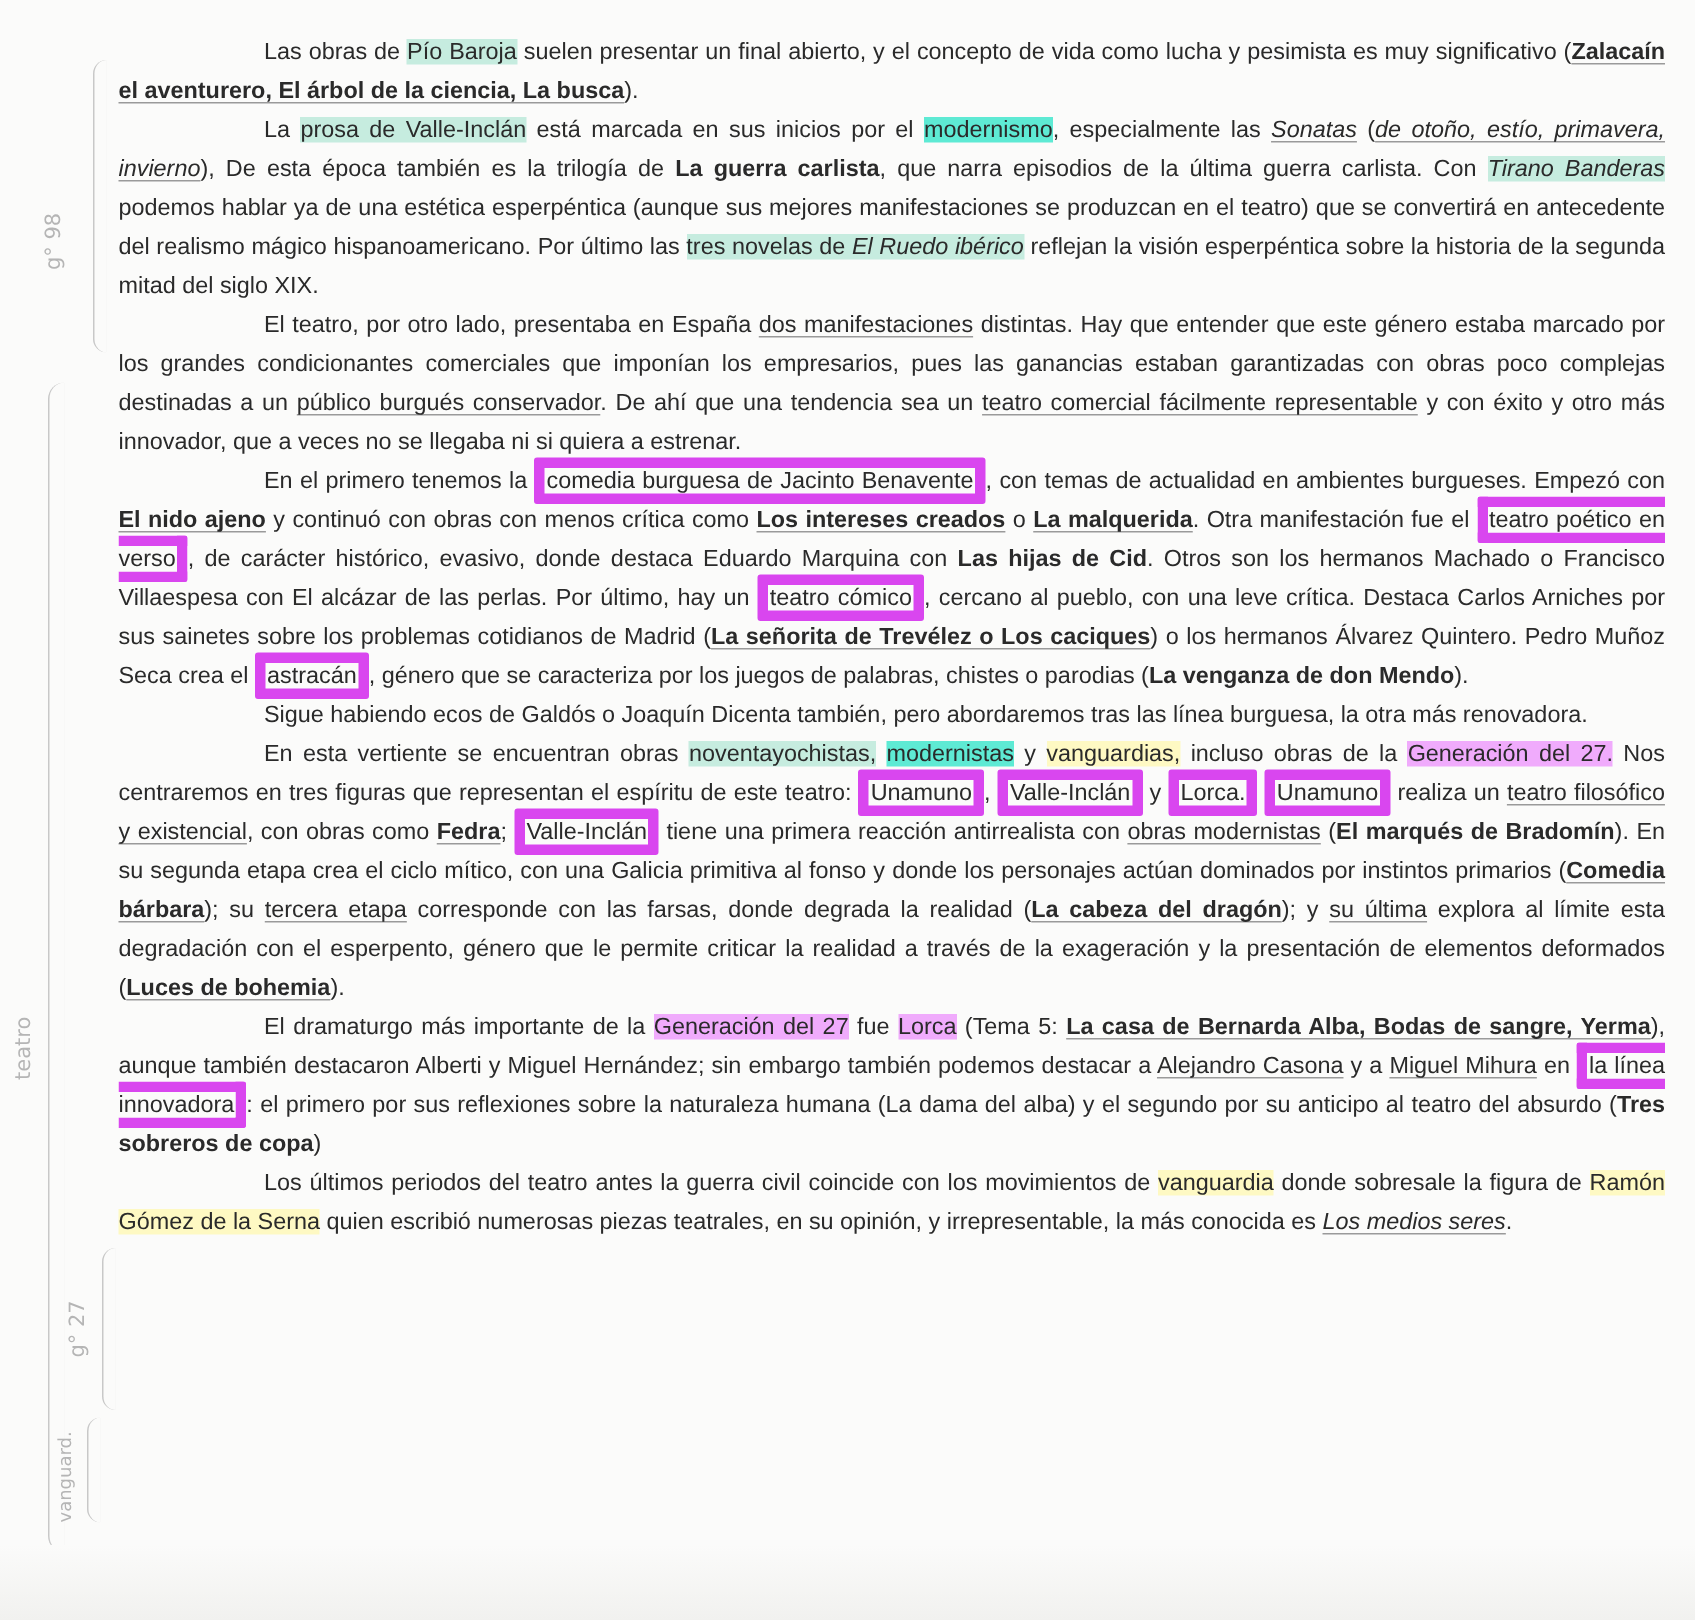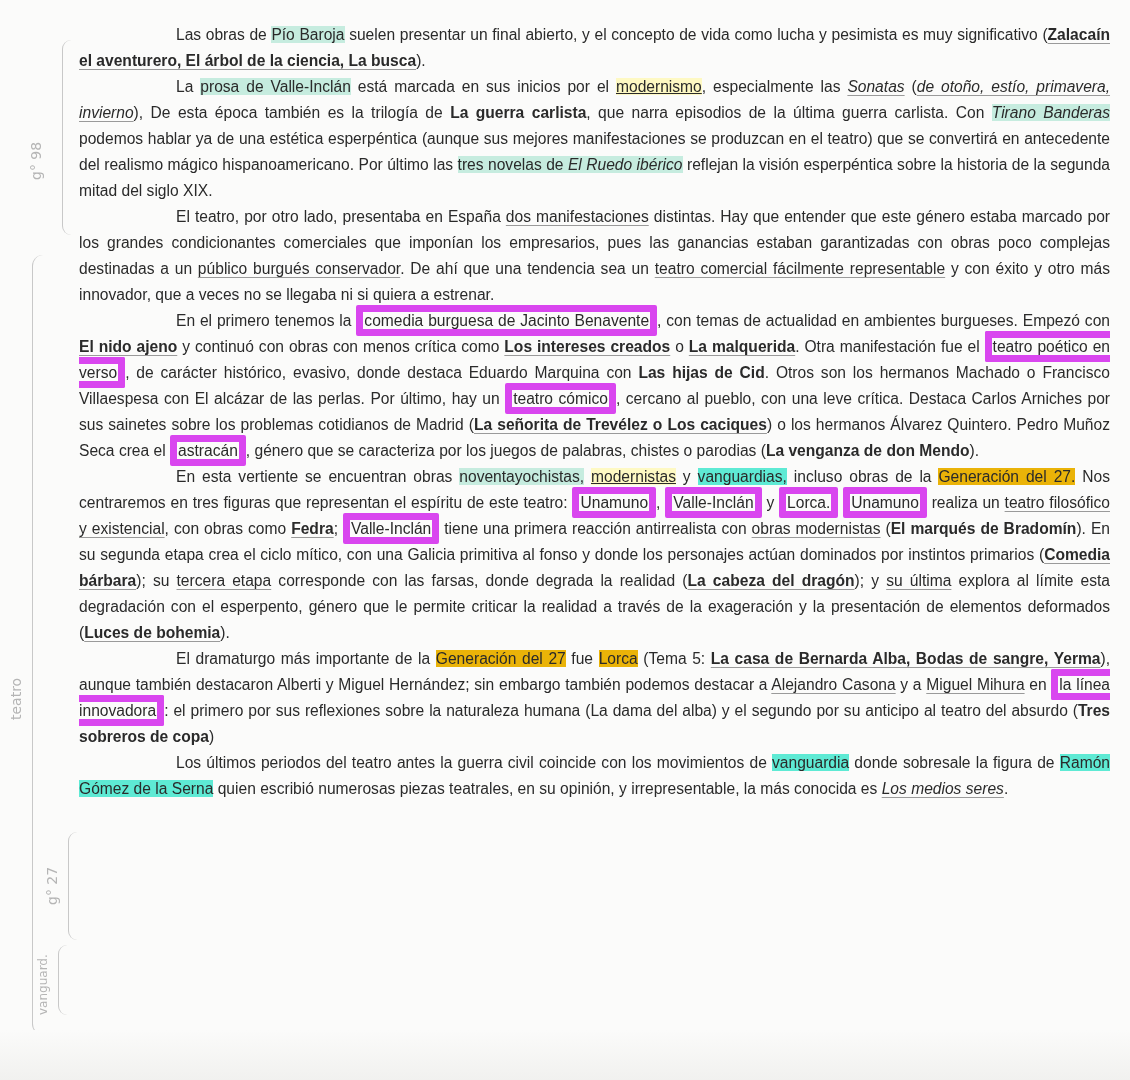--- a/index.html
+++ b/index.html
@@ -9,23 +9,23 @@
     font-family: "Liberation Sans", "DejaVu Sans", sans-serif;
     color: #2a2a2a;
     position: relative;
   }
   .page {
     position: absolute; left: 79px; top: 22px; width: 1031px;
     font-size: 15.6px; line-height: 26px; text-align: justify;
   }
   .para { margin: 0; text-indent: 97px; }
   .hl-teal { background: #c6ecdf; }
-  .hl-green { background: #fef9c3; text-decoration: underline; }
-  .hl-yellow { background: #5eead4; }
-  .hl-pink { background: #eab308; }
+  .hl-green { background: #5eead4; }
+  .hl-yellow { background: #fef9c3; }
+  .hl-pink { background: #f0abfc; }
   .b { font-weight: bold; }
   .bi { font-weight: normal; font-style: italic; }
   .u { text-decoration: underline; text-decoration-color: #9a9a9a; text-underline-offset: 3px; }
   .box { border: 7px solid #d946ef; border-radius: 2px; padding: 0 1px; }
   .margin-note {
     position: absolute; color: #b5b5b5; font-size: 14px;
     font-family: "DejaVu Sans", sans-serif; transform: rotate(-90deg);
     transform-origin: left top; white-space: nowrap;
   }
   .bracket { position: absolute; border-left: 1.5px solid #c8c8c8; border-radius: 12px 0 0 12px; }
@@ -55,20 +55,23 @@
   </p>
 
   <p class="para">
     <span>El teatro, por otro lado, presentaba en España </span><span class="u">dos manifestaciones</span><span> distintas. Hay que entender que este género estaba marcado por los grandes condicionantes comerciales que imponían los empresarios, pues las ganancias estaban garantizadas con obras poco complejas destinadas a un </span><span class="u">público burgués conservador</span><span>. De ahí que una tendencia sea un </span><span class="u">teatro comercial fácilmente representable</span><span> y con éxito y otro más innovador, que a veces no se llegaba ni si quiera a estrenar.</span>
   </p>
 
   <p class="para">
     <span>En el primero tenemos la </span><span class="box">comedia burguesa de Jacinto Benavente</span><span>, con temas de actualidad en ambientes burgueses. Empezó con </span><span class="b u">El nido ajeno</span><span> y continuó con obras con menos crítica como </span><span class="b u">Los intereses creados</span><span> o </span><span class="b u">La malquerida</span><span>. Otra manifestación fue el </span><span class="box">teatro poético en verso</span><span>, de carácter histórico, evasivo, donde destaca Eduardo Marquina con </span><span class="b">Las hijas de Cid</span><span>. Otros son los hermanos Machado o Francisco Villaespesa con El alcázar de las perlas. Por último, hay un </span><span class="box">teatro cómico</span><span>, cercano al pueblo, con una leve crítica. Destaca Carlos Arniches por sus sainetes sobre los problemas cotidianos de Madrid (</span><span class="b u">La señorita de Trevélez o Los caciques</span><span>) o los hermanos Álvarez Quintero. Pedro Muñoz Seca crea el </span><span class="box">astracán</span><span>, género que se caracteriza por los juegos de palabras, chistes o parodias (</span><span class="b">La venganza de don Mendo</span><span>).</span>
   </p>
 
+  <p class="para">
+    <span>Sigue habiendo ecos de Galdós o Joaquín Dicenta también, pero abordaremos tras las línea burguesa, la otra más renovadora.</span>
+  </p>
 
   <p class="para">
     <span>En esta vertiente se encuentran obras </span><span class="hl-teal">noventayochistas,</span><span> </span><span class="hl-green">modernistas</span><span> y </span><span class="hl-yellow">vanguardias,</span><span> incluso obras de la </span><span class="hl-pink">Generación del 27.</span><span> Nos centraremos en tres figuras que representan el espíritu de este teatro: </span><span class="box">Unamuno</span><span>, </span><span class="box">Valle-Inclán</span><span> y </span><span class="box">Lorca.</span><span> </span><span class="box">Unamuno</span><span> realiza un </span><span class="u">teatro filosófico y existencial</span><span>, con obras como </span><span class="b u">Fedra</span><span>; </span><span class="box">Valle-Inclán</span><span> tiene una primera reacción antirrealista con </span><span class="u">obras modernistas</span><span> (</span><span class="b">El marqués de Bradomín</span><span>). En su segunda etapa crea el ciclo mítico, con una Galicia primitiva al fonso y donde los personajes actúan dominados por instintos primarios (</span><span class="b u">Comedia bárbara</span><span>); su </span><span class="u">tercera etapa</span><span> corresponde con las farsas, donde degrada la realidad (</span><span class="b u">La cabeza del dragón</span><span>); y </span><span class="u">su última</span><span> explora al límite esta degradación con el esperpento, género que le permite criticar la realidad a través de la exageración y la presentación de elementos deformados (</span><span class="b u">Luces de bohemia</span><span>).</span>
   </p>
 
   <p class="para">
     <span>El dramaturgo más importante de la </span><span class="hl-pink">Generación del 27</span><span> fue </span><span class="hl-pink">Lorca</span><span> (Tema 5: </span><span class="b u">La casa de Bernarda Alba, Bodas de sangre, Yerma</span><span>), aunque también destacaron Alberti y Miguel Hernández; sin embargo también podemos destacar a </span><span class="u">Alejandro Casona</span><span> y a </span><span class="u">Miguel Mihura</span><span> en </span><span class="box">la línea innovadora</span><span>: el primero por sus reflexiones sobre la naturaleza humana (La dama del alba) y el segundo por su anticipo al teatro del absurdo (</span><span class="b">Tres sobreros de copa</span><span>)</span>
   </p>
 
   <p class="para">

